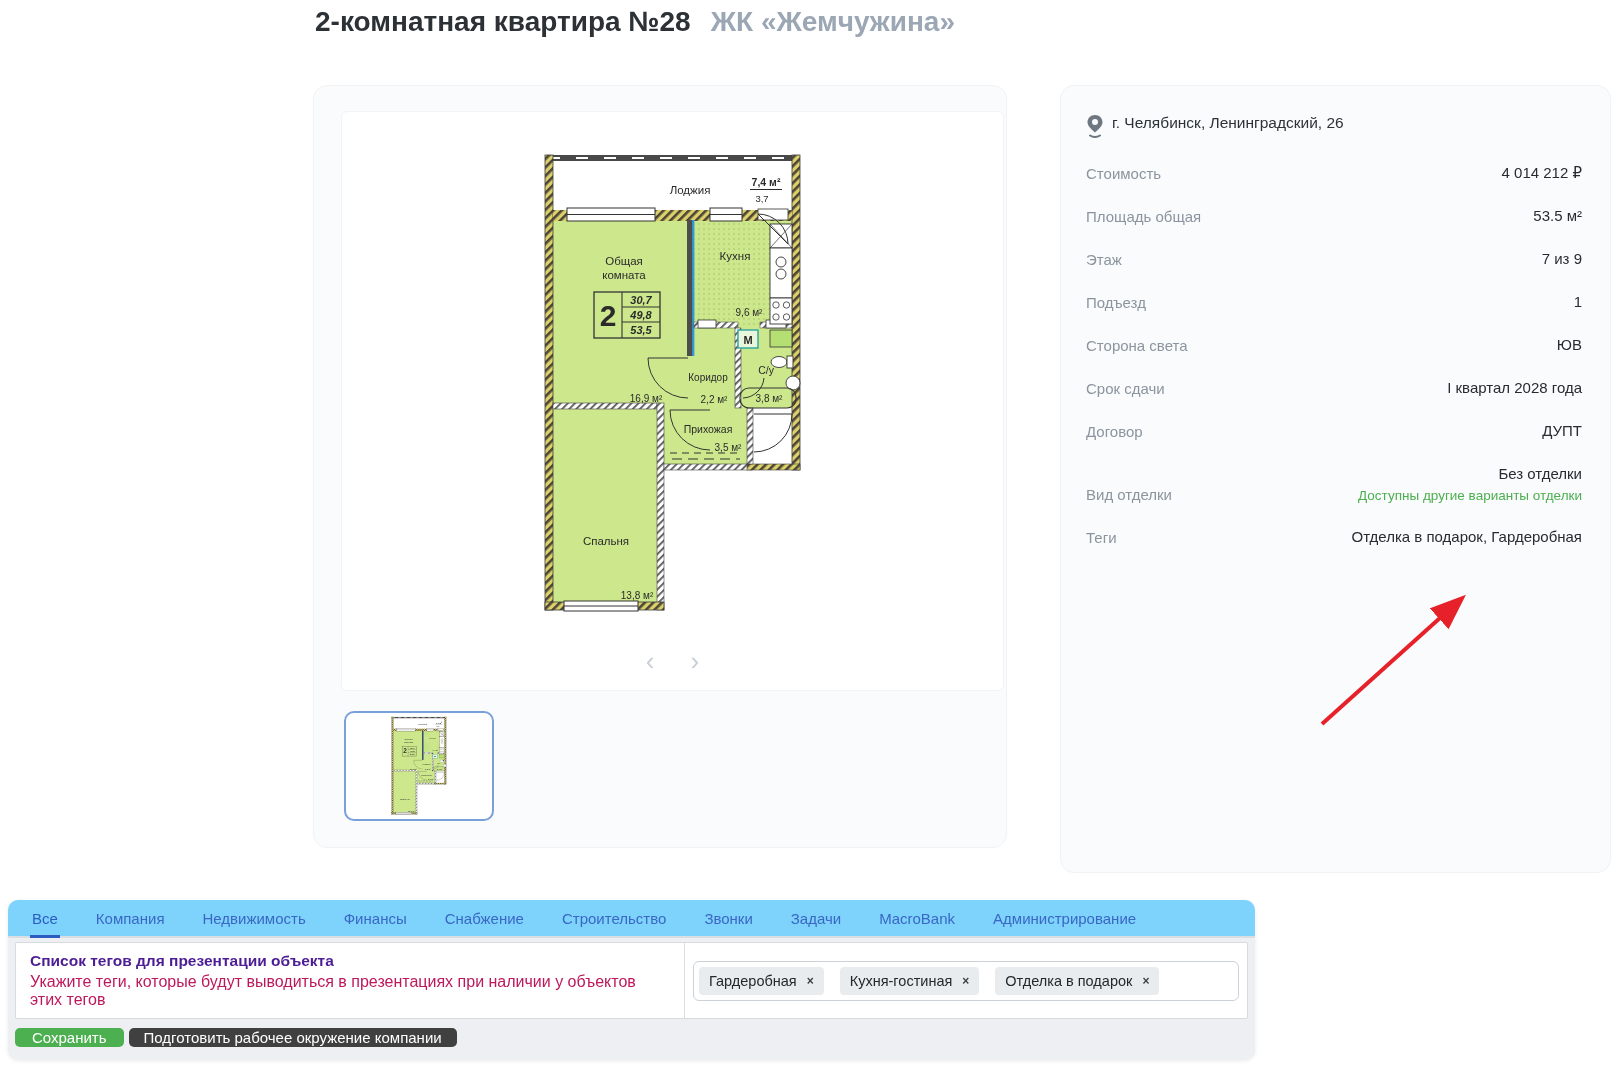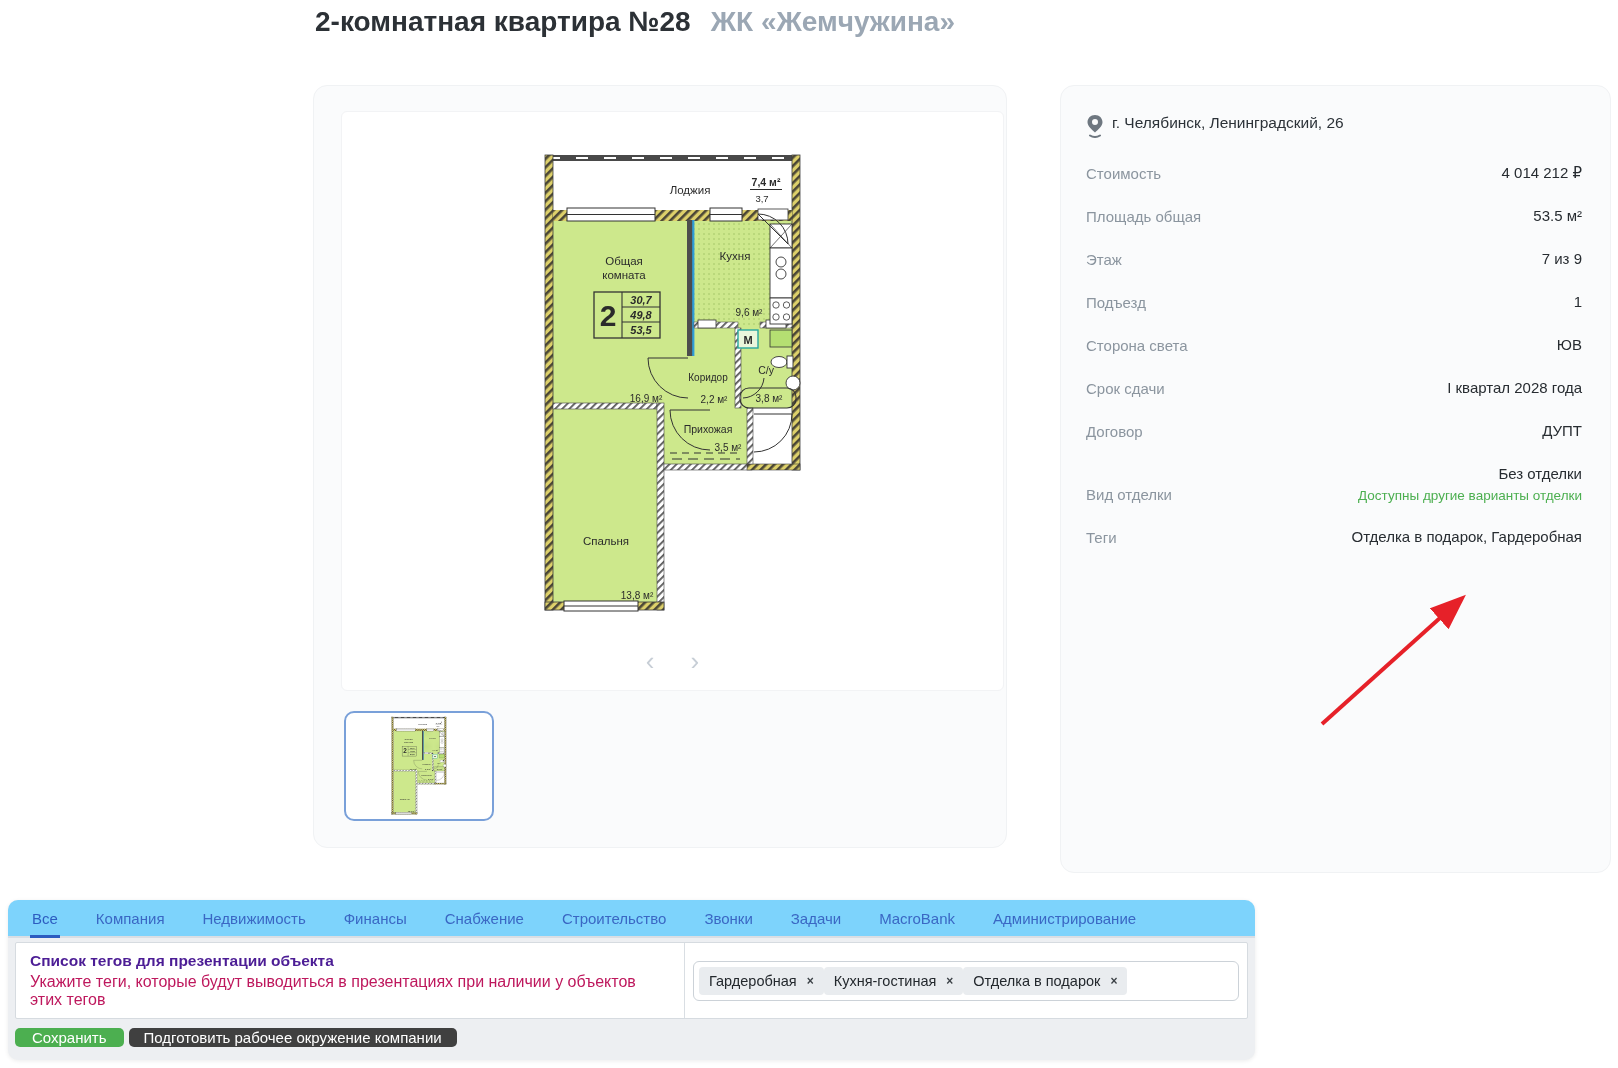--- a/index.html
+++ b/index.html
@@ -32,21 +32,21 @@
   
   .bottom-panel { position:absolute; left:8px; top:900px; width:1247px; height:160px; background:#edeff2; border-radius:10px; box-shadow:0 1px 4px rgba(0,0,0,.08); }
   .tabbar { display:flex; gap:34px; padding:0 0 0 22px; background:#7dd3fc; border-radius:10px 10px 0 0; border-bottom:2px solid #d9dee4; height:38px; align-items:flex-end; }
   .tab { font-size:15px; color:#3a67c4; padding:9px 2px 8px 2px; cursor:pointer; white-space:nowrap; border-bottom:3px solid transparent; margin-bottom:-2px; }
   .tab.active { border-bottom-color:#2c5cc0; color:#2c5cc0; }
   .settings-box { margin:4px 7px 0 7px; background:#fff; border:1px solid #d6dbe0; border-radius:2px; display:flex; min-height:74px; }
   .settings-left { flex:1; padding:9px 14px; border-right:1px solid #d9dee3; }
   .settings-title { font-size:15.5px; font-weight:700; color:#4c1d95; }
   .settings-desc { font-size:16px; color:#be185d; margin-top:3px; }
   .settings-right { width:562px; display:flex; align-items:center; padding:6px 8px; }
-  .tag-input { flex:1; border:1px solid #ccd2d8; border-radius:6px; background:#fff; padding:3px 5px; display:flex; gap:0; align-items:center; min-height:40px; cursor:text; }
+  .tag-input { flex:1; border:1px solid #ccd2d8; border-radius:6px; background:#fff; padding:3px 5px; display:flex; gap:16px; align-items:center; min-height:40px; cursor:text; }
   .chip { background:#e9ecef; border-radius:4px; padding:6px 10px; font-size:14.5px; color:#23282d; display:inline-flex; align-items:center; white-space:nowrap; }
   .chip .x { margin-left:10px; font-size:12px; font-weight:700; color:#3c4247; cursor:pointer; }
   .actions { display:flex; gap:5px; margin:9px 0 0 7px; }
   .actions button { border:none; border-radius:5px; height:19px; font-size:15px; color:#fff; cursor:pointer; font-family:inherit; }
   .btn-green { background:#4caf50; padding:0 17px; }
   .btn-blue { background:#404040; padding:0 15px; }
 
   .arrow-overlay { position:absolute; left:0; top:0; width:1618px; height:1068px; pointer-events:none; z-index:5; }
 
   svg text { font-family:"Liberation Sans","DejaVu Sans",sans-serif; fill:#2b2b2b; }

